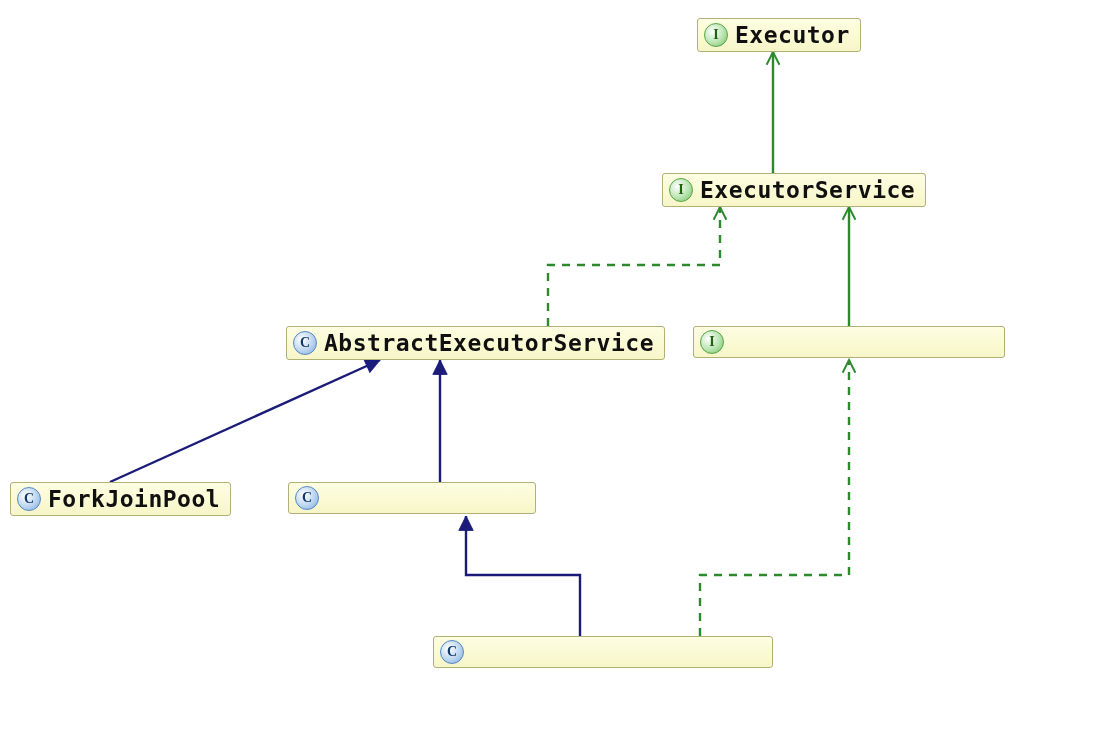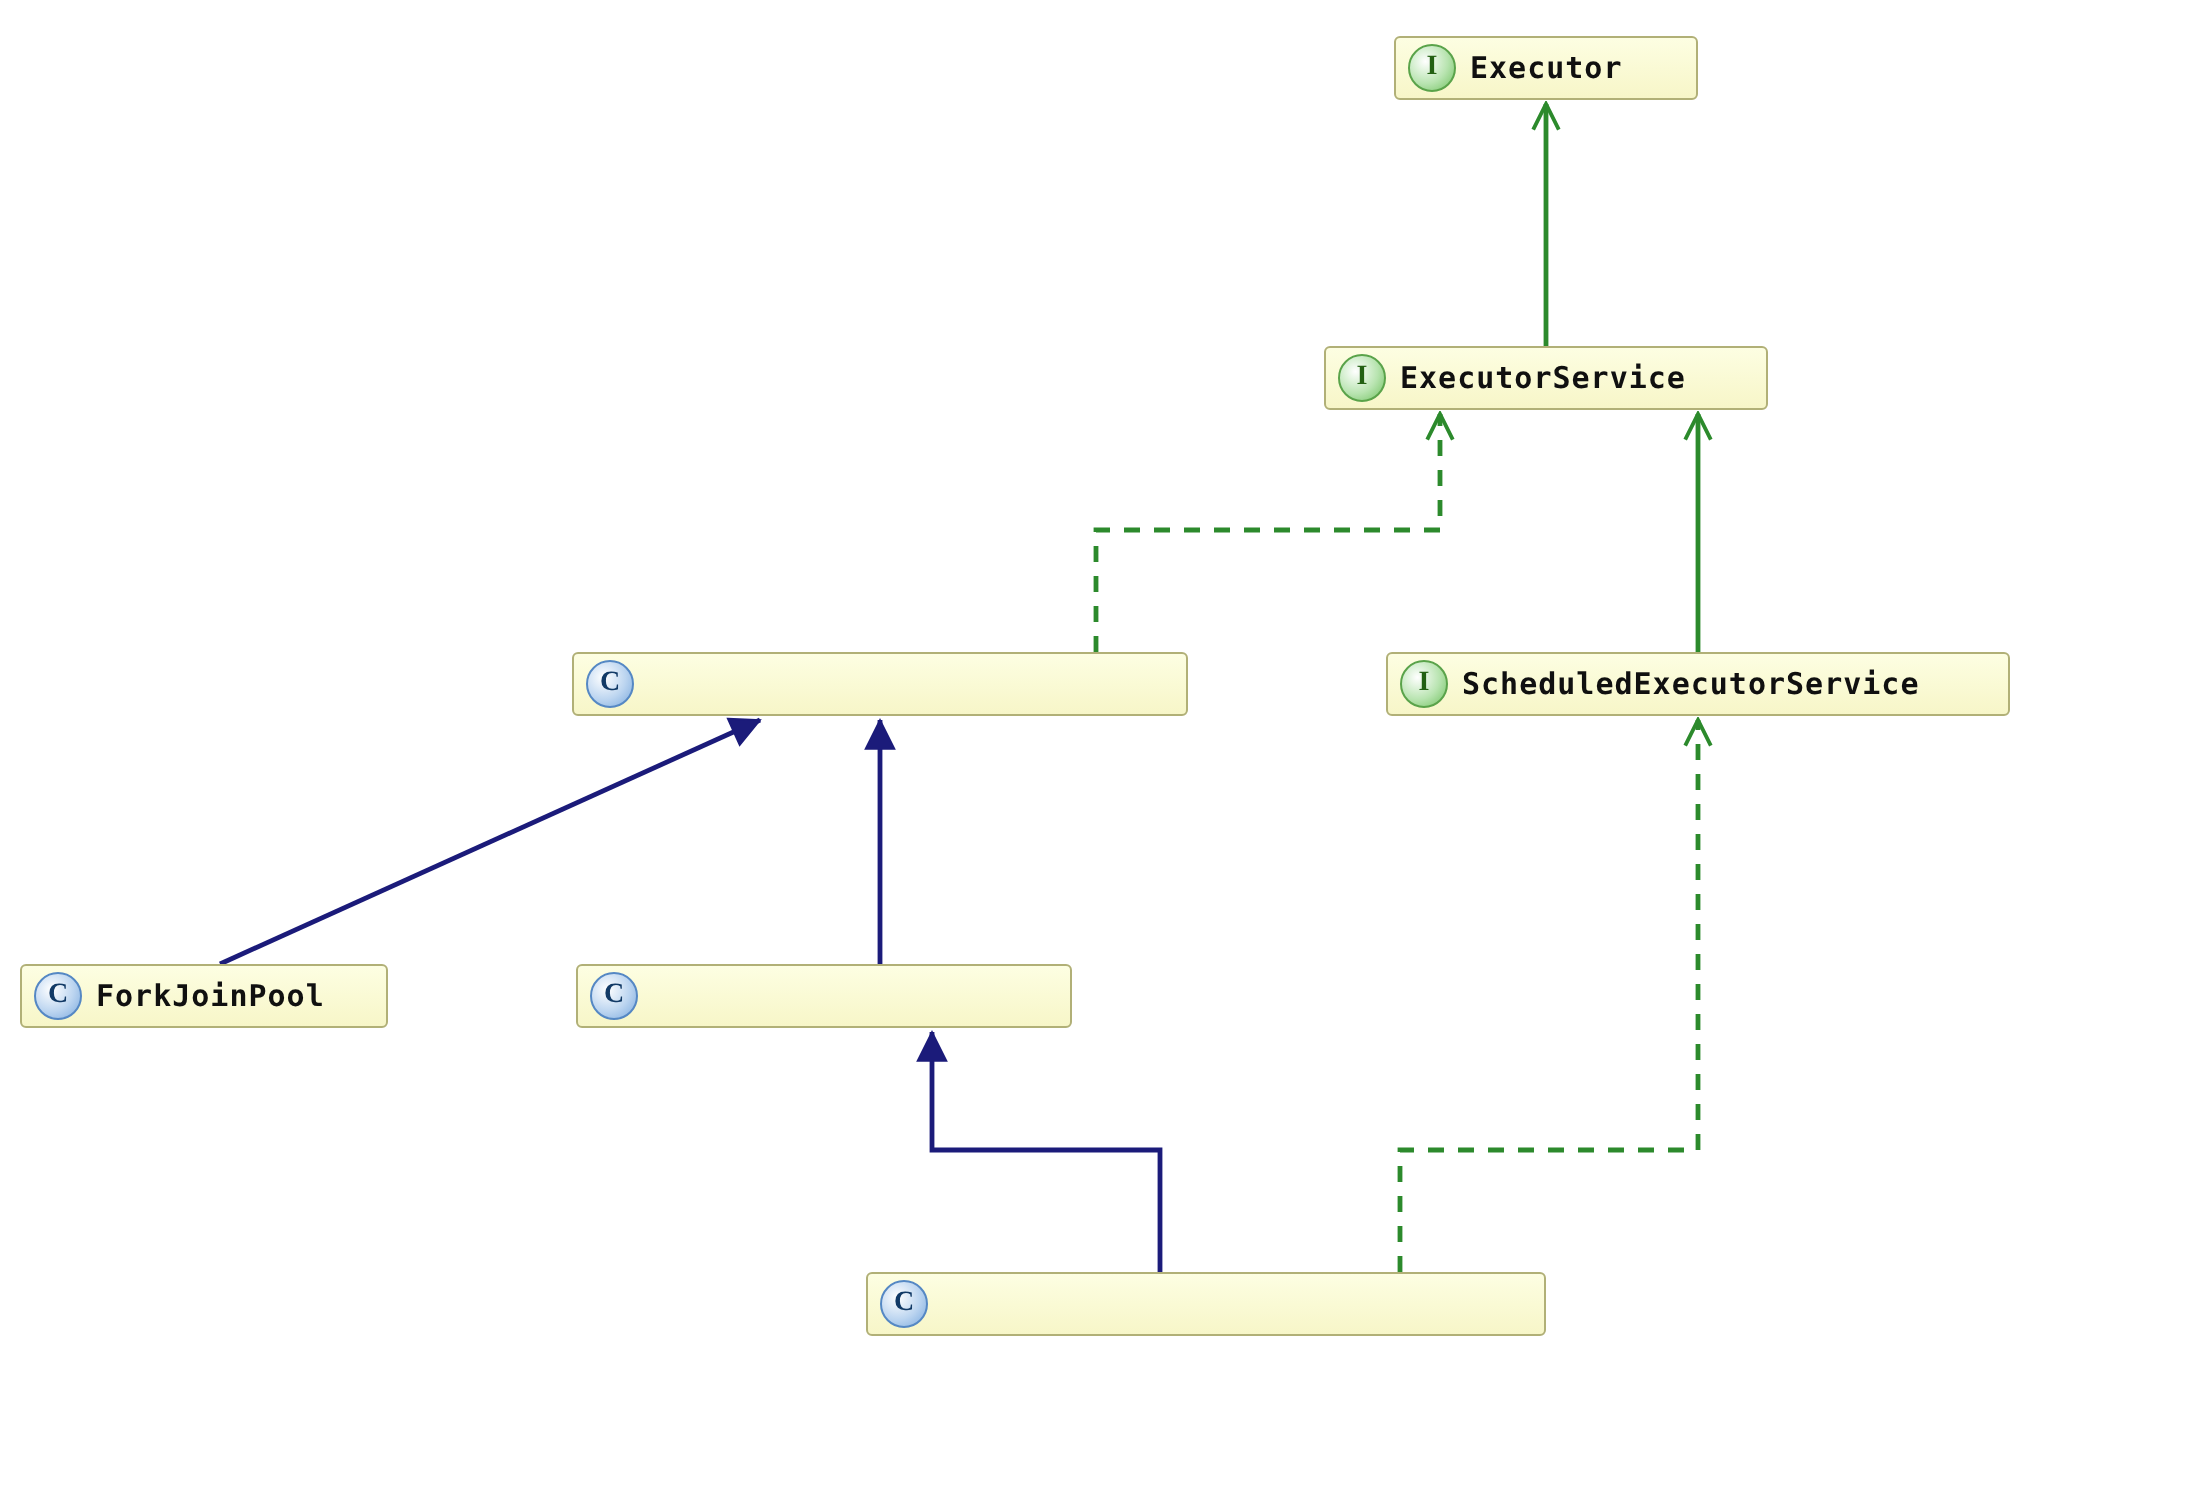--- a/index.html
+++ b/index.html
@@ -26,21 +26,21 @@
     border-radius: 3px;
     padding: 3px 10px 3px 6px;
     display: flex;
     align-items: center;
     gap: 7px;
     box-sizing: border-box;
     white-space: nowrap;
   }
   .node .label {
     font-weight: bold;
-    font-size: 15px;
+    font-size: 23px;
     color: #101010;
     letter-spacing: 0.5px;
   }
   .badge {
     width: 22px;
     height: 22px;
     border-radius: 50%;
     display: flex;
     align-items: center;
     justify-content: center;
@@ -95,25 +95,25 @@
   <span class="label">Executor</span>
 </div>
 
 <div class="node" style="left:662px; top:173px; min-width:222px;">
   <span class="badge interface">I</span>
   <span class="label">ExecutorService</span>
 </div>
 
 <div class="node" style="left:286px; top:326px; min-width:308px;">
   <span class="badge class">C</span>
+  <span class="label">AbstractExecutorService</span>
 </div>
 
 <div class="node" style="left:693px; top:326px; min-width:312px;">
   <span class="badge interface">I</span>
-  <span class="label">ScheduledExecutorService</span>
 </div>
 
 <div class="node" style="left:10px; top:482px; min-width:184px;">
   <span class="badge class">C</span>
   <span class="label">ForkJoinPool</span>
 </div>
 
 <div class="node" style="left:288px; top:482px; min-width:248px;">
   <span class="badge class">C</span>
 </div>

